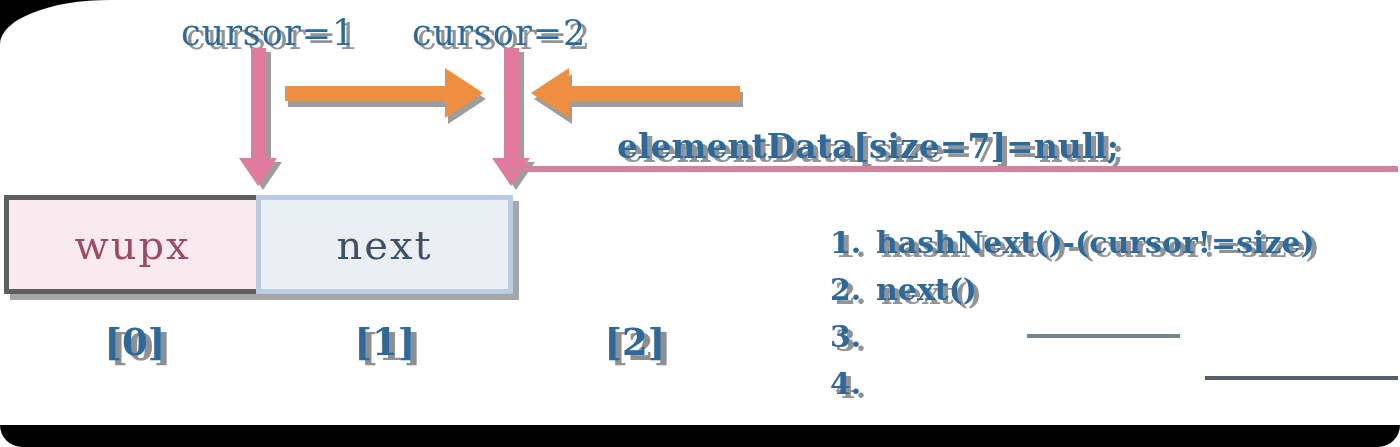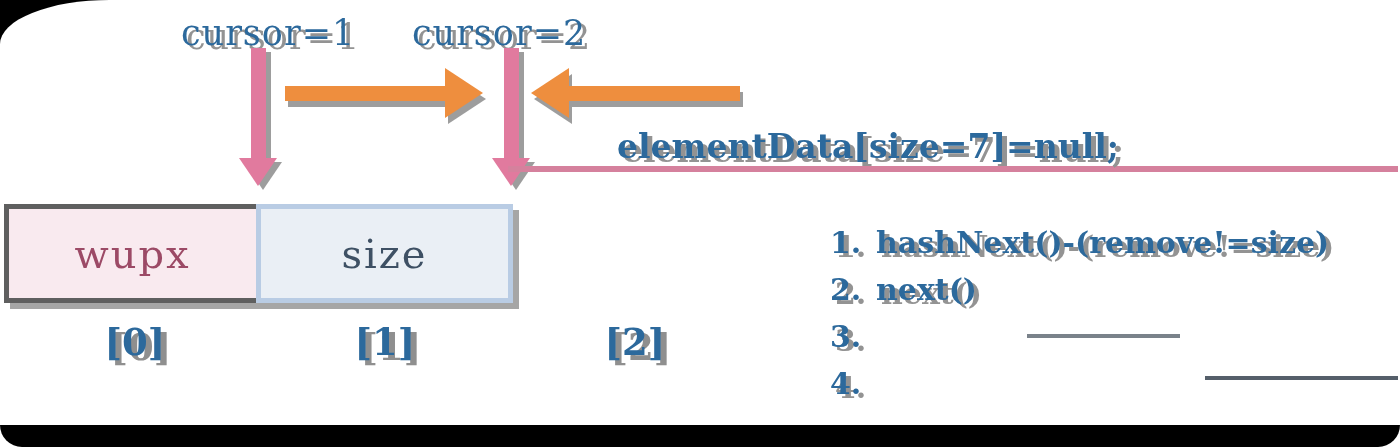--- a/index.html
+++ b/index.html
@@ -40,21 +40,21 @@
   .harrow-left .head{position:absolute;left:0;top:0;width:0;height:0;
          border-top:25px solid transparent;border-bottom:25px solid transparent;
          border-right:38px solid #ee8e3e;}
 
   
   .assignment{position:absolute;left:617px;top:127px;font-weight:bold;font-size:33px;color:#2c699c;
          text-shadow:5px 4px 0 #939393;letter-spacing:0px;white-space:nowrap;z-index:3;}
   .pink-line{position:absolute;left:508px;top:166px;width:890px;height:6px;background:#d5819d;z-index:2;}
 
   
-  .array{position:absolute;left:4px;top:204px;display:flex;box-shadow:6px 6px 0 #a6a6a6;align-items:center;}
+  .array{position:absolute;left:4px;top:195px;display:flex;box-shadow:6px 6px 0 #a6a6a6;align-items:center;}
   .cell{box-sizing:border-box;width:257px;height:99px;display:flex;align-items:center;justify-content:center;
          font-size:40px;letter-spacing:2px;}
   .cell-pink{background:#f9eaef;border:5px solid #5f5f5f;color:#9c4a66;}
   .cell-pink + .cell-pink{margin-left:-5px;}
   .cell-null{background:#eaeff5;border:5px solid #b9cce4;color:#3e5064;margin-left:-5px;}
 
   
   .idx{position:absolute;top:320px;width:120px;text-align:center;font-weight:bold;font-size:37px;
          color:#2c699c;text-shadow:6px 5px 0 #8f8f8f;}
   .idx-0{left:75px;} .idx-1{left:325px;} .idx-2{left:575px;}
@@ -96,32 +96,32 @@
   </div>
 
   <div class="assignment">elementData[size=7]=null;</div>
   <div class="pink-line"></div>
 
   <div class="array">
     <div class="cell cell-pink">
       <span>wupx</span>
     </div>
     <div class="cell cell-null">
-      <span>size</span>
+      <span>next</span>
     </div>
   </div>
 
   <div class="idx idx-0">[0]</div>
   <div class="idx idx-1">[1]</div>
   <div class="idx idx-2">[2]</div>
 
   <div class="steps">
     <div class="step">
       <span class="num">1.</span>
-      <span class="txt">hashNext()-(remove!=size)</span>
+      <span class="txt">hashNext()-(cursor!=size)</span>
     </div>
     <div class="step">
       <span class="num">2.</span>
       <span class="txt">next()</span>
     </div>
     <div class="step">
       <span class="num">3.</span>
     </div>
     <div class="step">
       <span class="num">4.</span>

